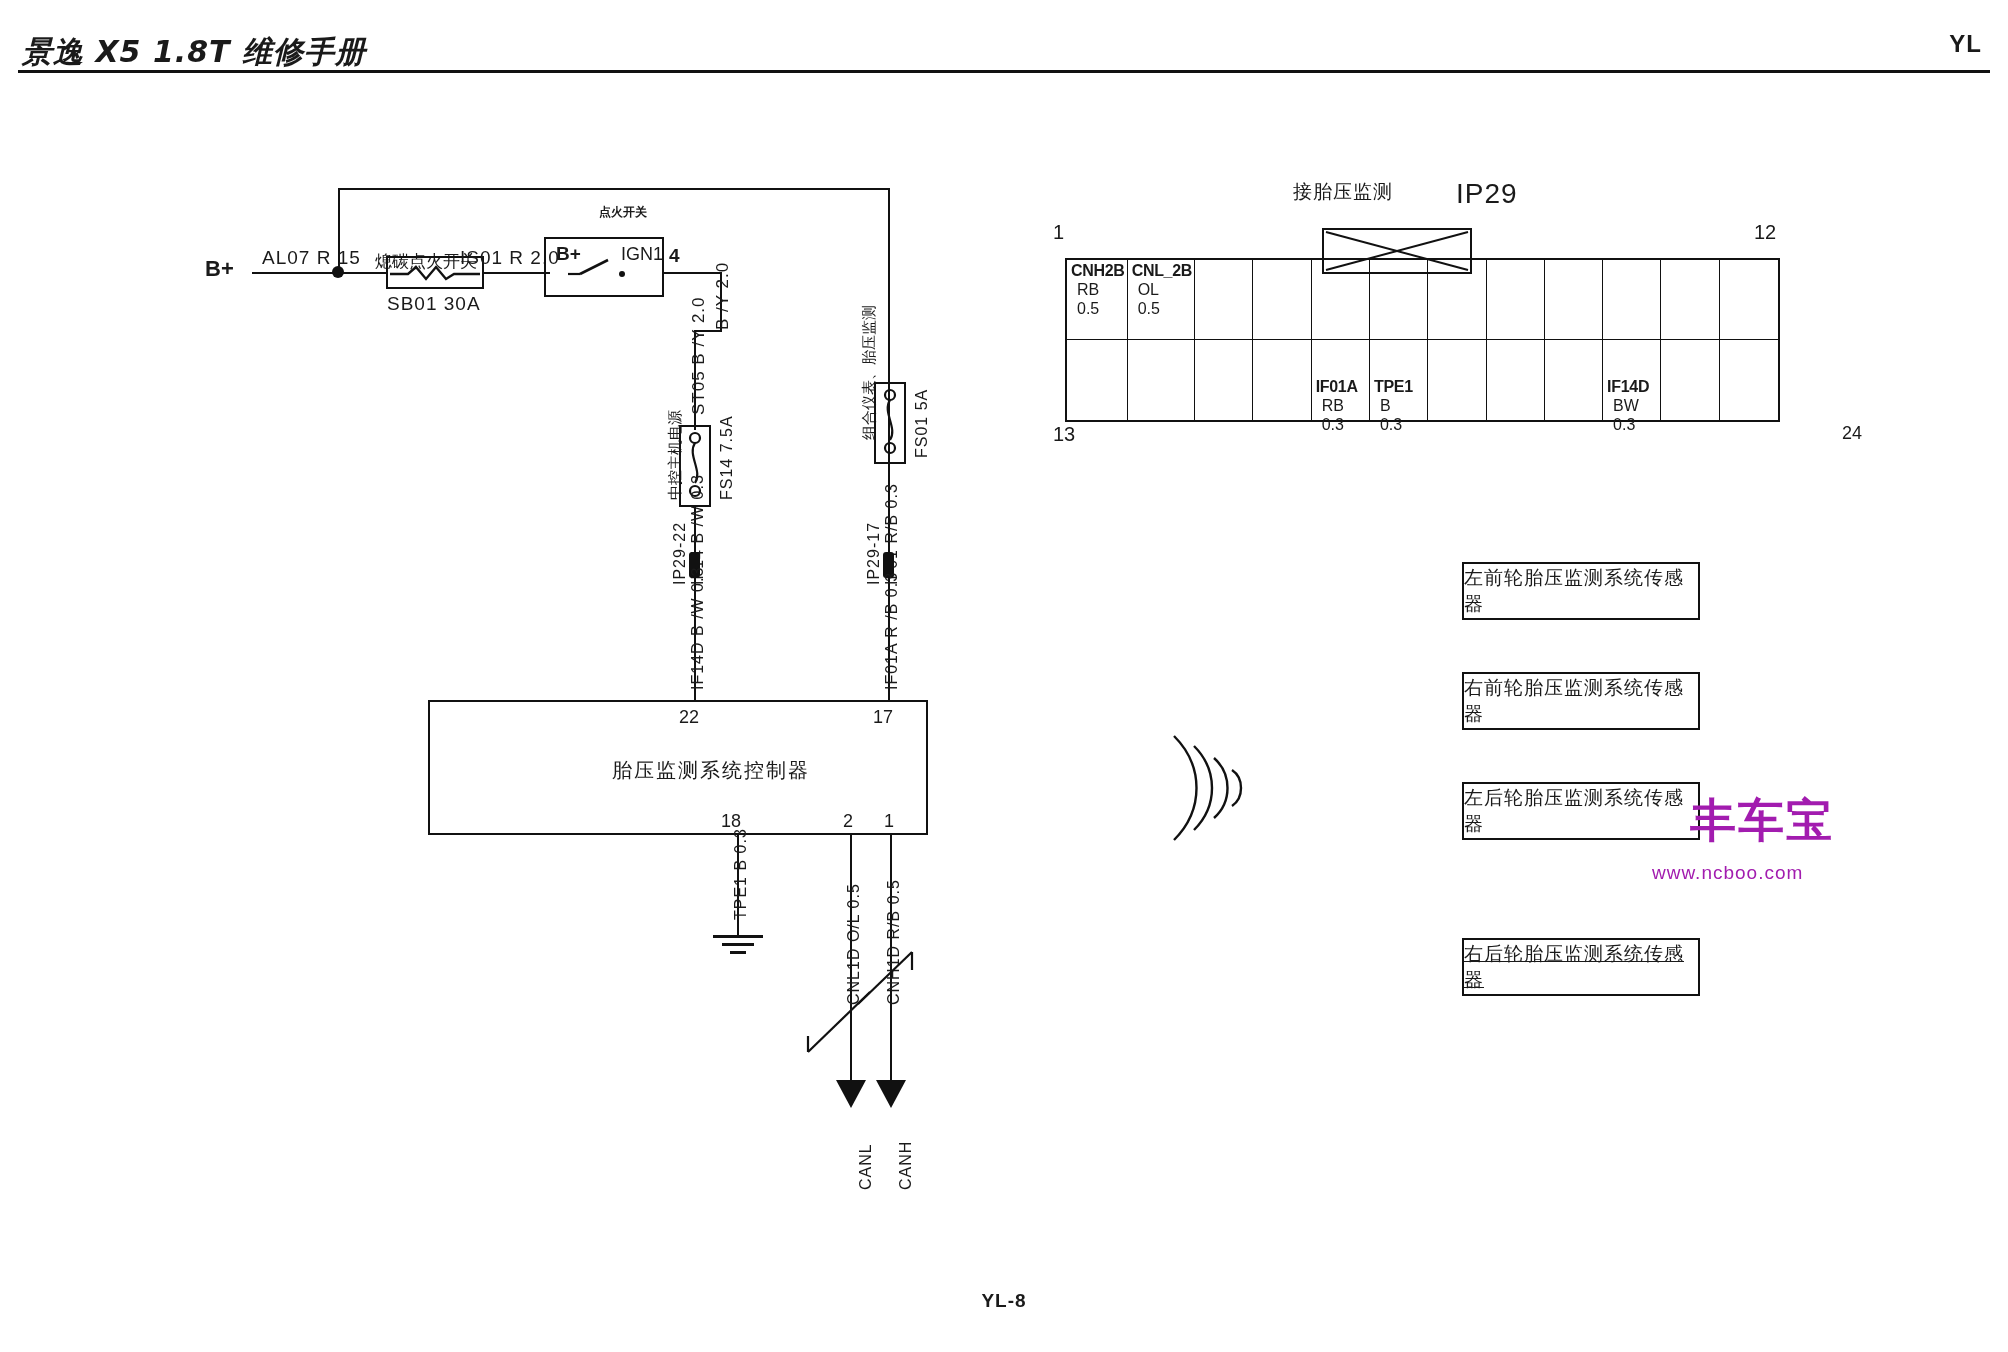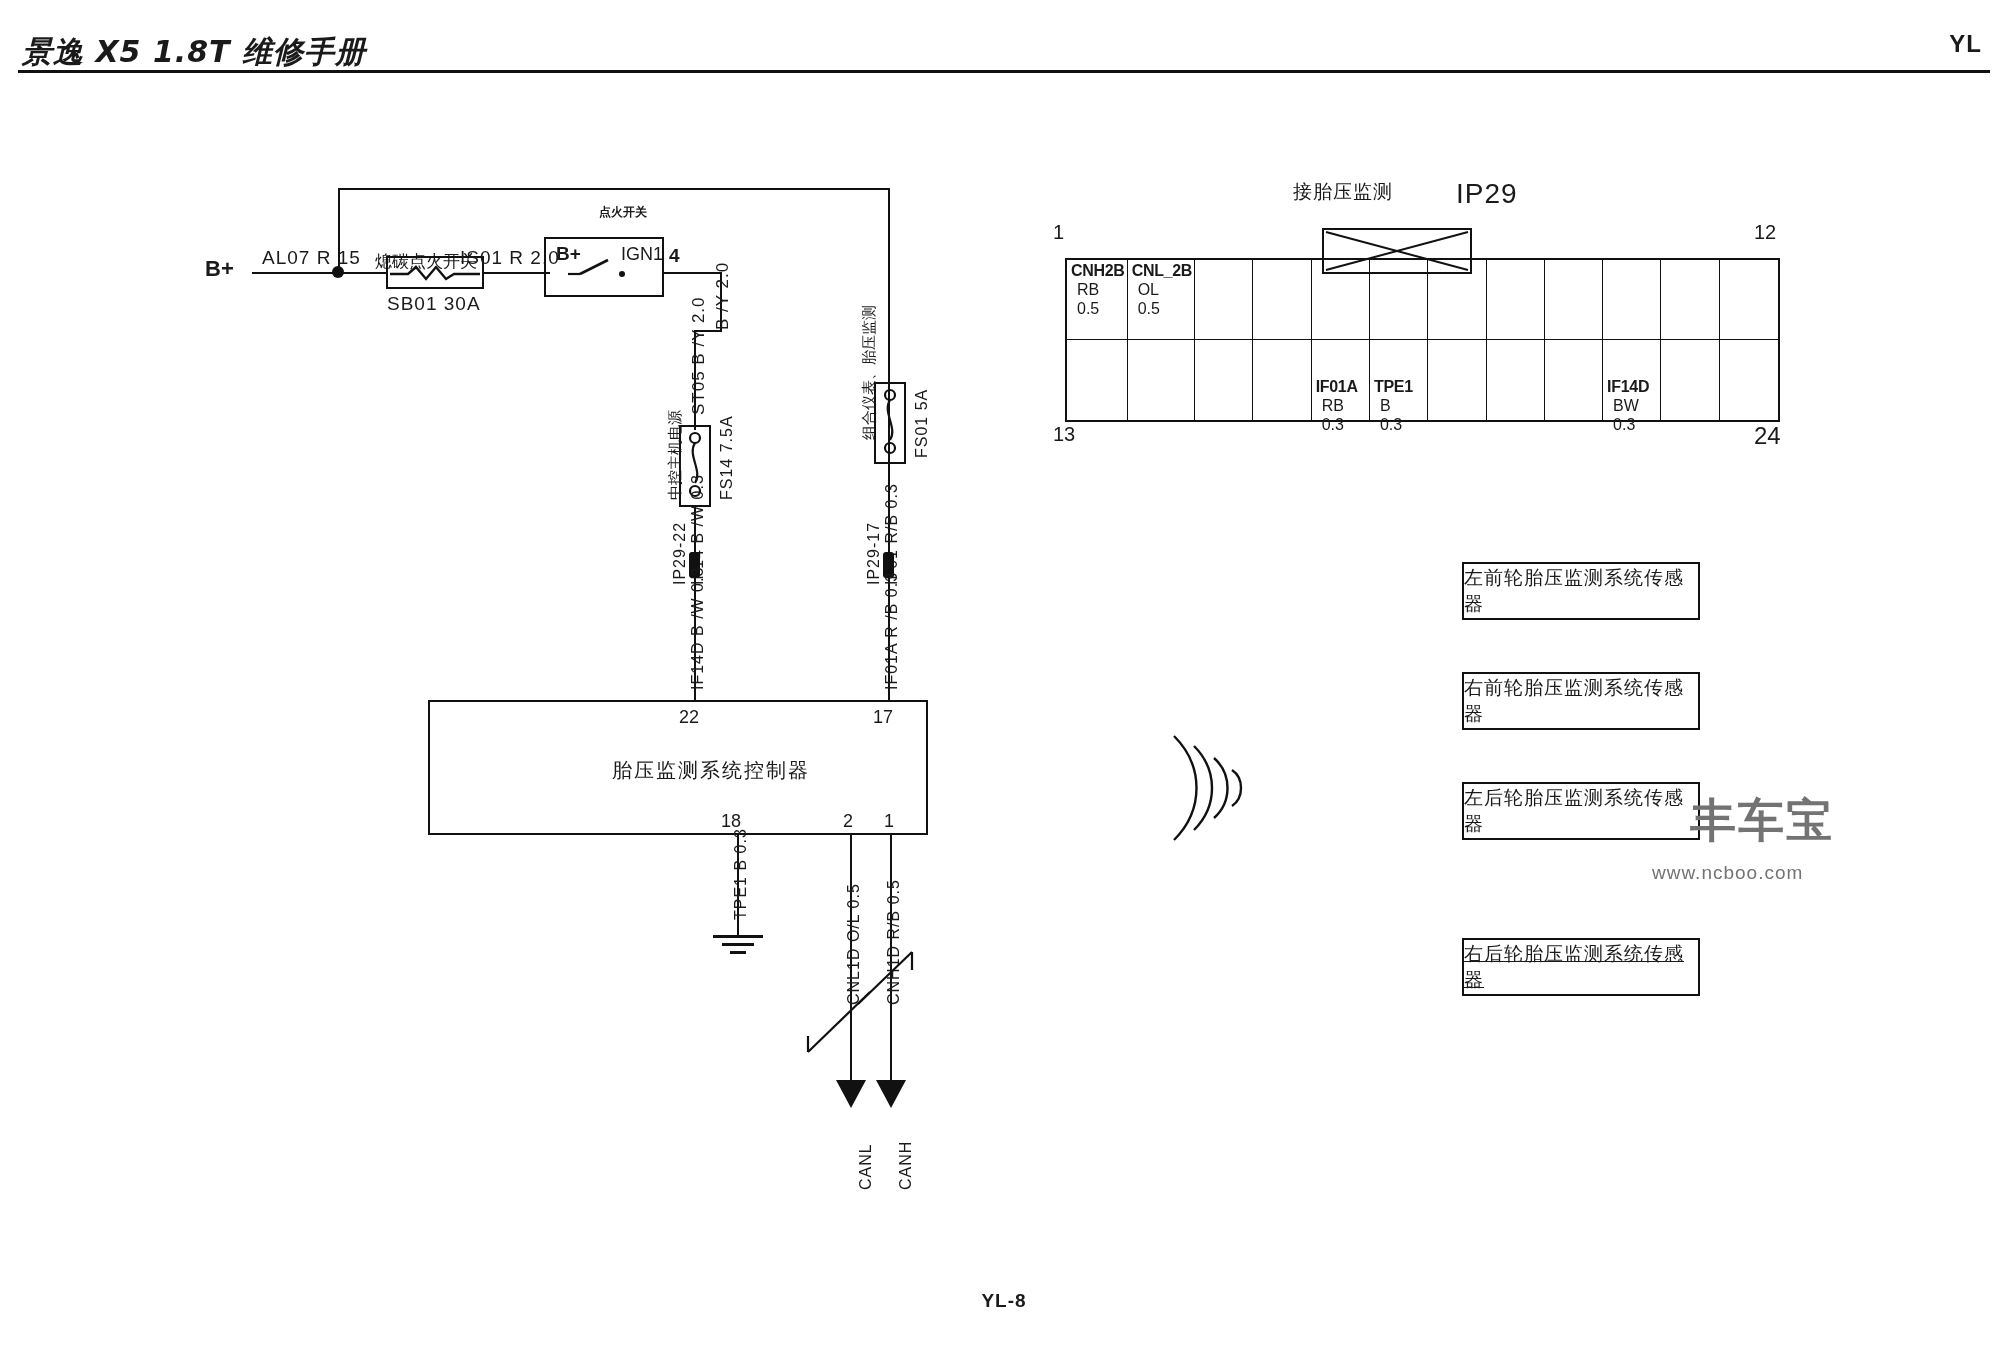--- a/index.html
+++ b/index.html
@@ -59,21 +59,21 @@
   .cell.r2 .c1,.cell.r2 .c2,.cell.r2 .c3{position:relative;top:36px;}
 
   .conn-x{position:absolute;border:2px solid #111;box-sizing:border-box;}
   .conn-x svg{display:block;}
 
   
   .sbox{position:absolute;border:2px solid #111;box-sizing:border-box;
         display:flex;align-items:center;justify-content:center;font-size:19px;letter-spacing:1px;}
 
   
-  .wm{position:absolute;color:#737373;}
+  .wm{position:absolute;color:#a21caf;}
   .wm-main{font-size:46px;font-weight:bold;letter-spacing:2px;}
   .wm-sub{font-size:19px;letter-spacing:1px;}
 
   
   .waves{position:absolute;}
 </style>
 </head>
 <body>
 
 <div class="page">
@@ -193,21 +193,21 @@
   <div class="conn-x" style="left:1322px;top:228px;width:150px;height:46px;">
     <svg width="146" height="42" viewBox="0 0 146 42">
       <line x1="2" y1="2" x2="144" y2="40" stroke="#111" stroke-width="2"></line>
       <line x1="2" y1="40" x2="144" y2="2" stroke="#111" stroke-width="2"></line>
     </svg>
   </div>
 
   <div class="lbl" style="left:1053px;top:222px;font-size:20px;">1</div>
   <div class="lbl" style="left:1754px;top:222px;font-size:20px;">12</div>
   <div class="lbl" style="left:1053px;top:424px;font-size:20px;">13</div>
-  <div class="lbl" style="left:1754px;top:424px;font-size:24px;">24</div>
+  <div class="lbl" style="left:1842px;top:424px;font-size:18px;">24</div>
 
   <div class="conn" id="conn-grid" style="left:1065px;top:258px;width:715px;height:164px;">
       <div class="cell">
         <div class="c1">CNH2B</div>
         <div class="c2">RB</div>
         <div class="c3">0.5</div>
       </div>
       <div class="cell">
         <div class="c1">CNL_2B</div>
         <div class="c2">OL</div>

